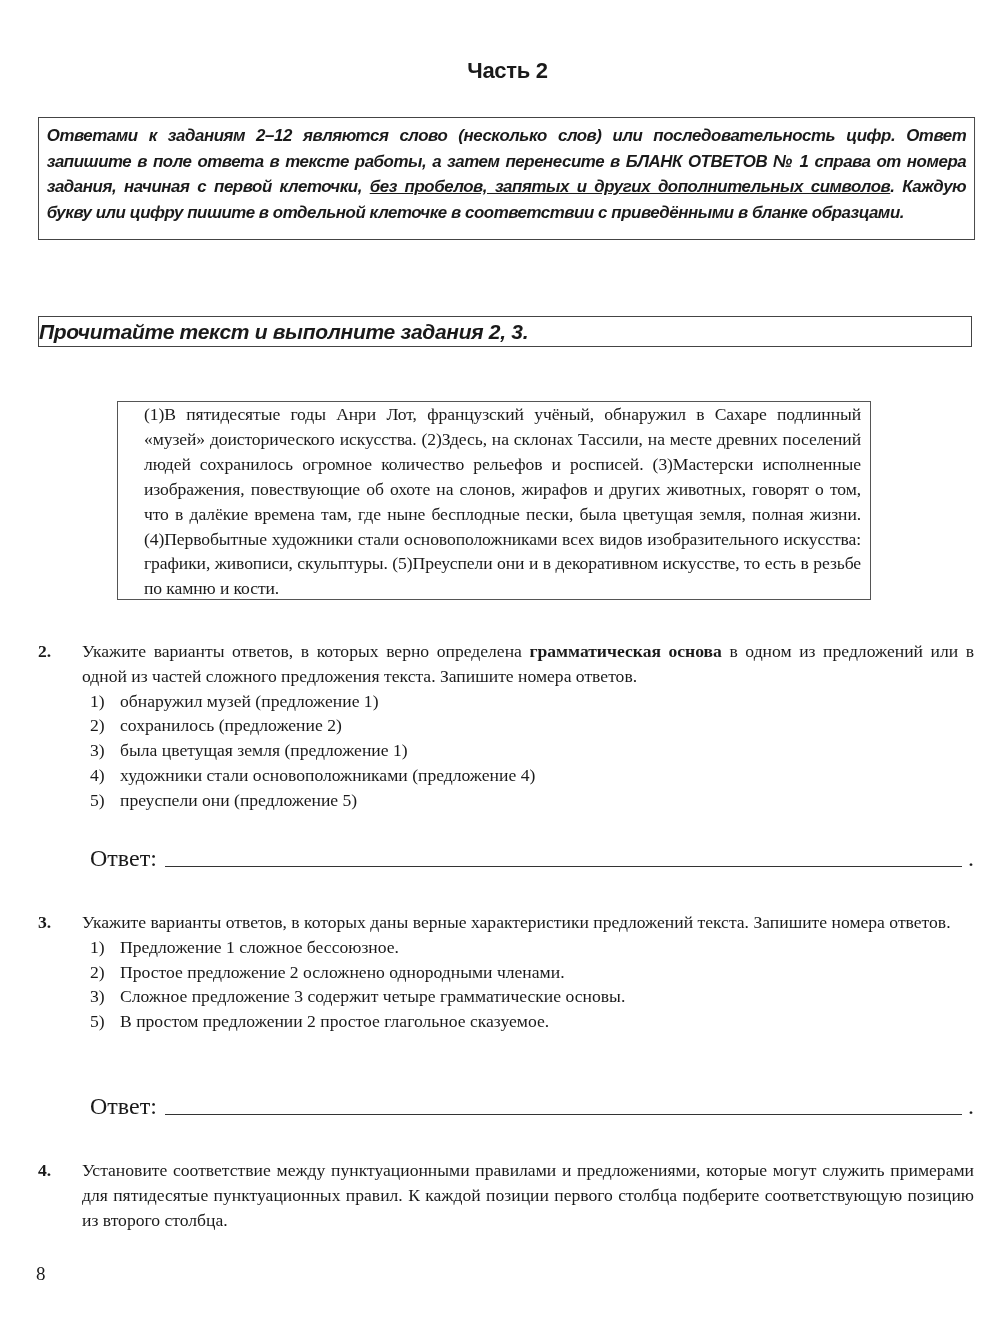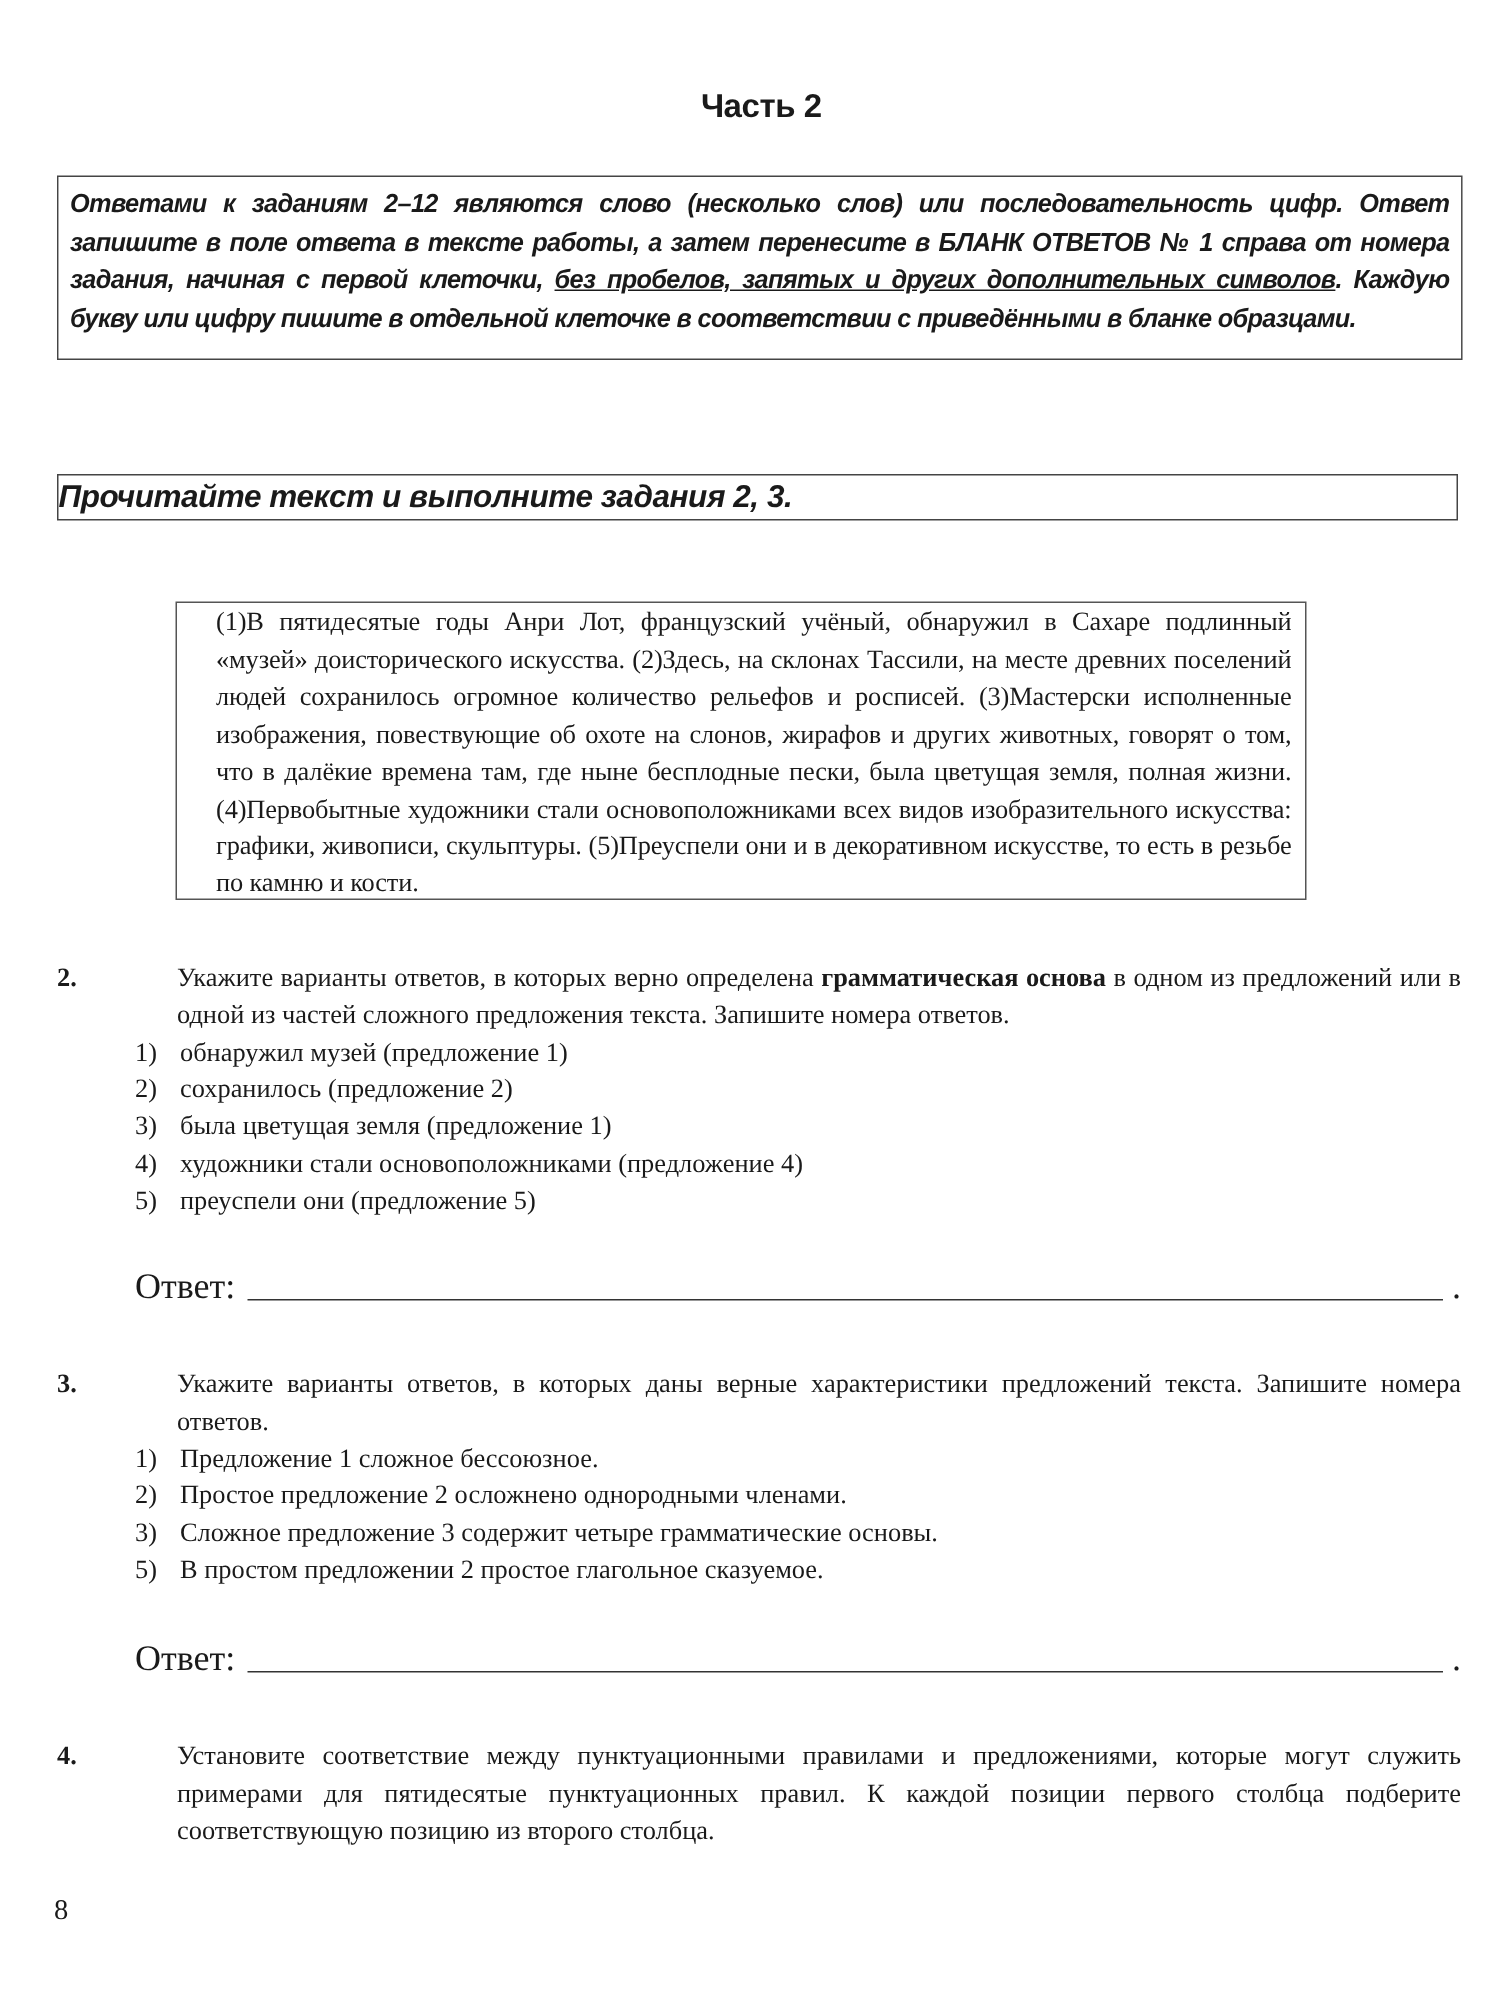--- a/index.html
+++ b/index.html
@@ -33,21 +33,21 @@
     padding: 0px 9px 0 26px;
     font-size: 17.6px; line-height: 24.9px; text-align: justify;
     letter-spacing: -0.1px;
     margin-left: 28px;
   }
   .task {
     position: absolute; left: 38px; width: 936px;
     font-size: 17.6px; line-height: 24.8px;
   }
   .task-num { position: absolute; left: 0; top: 0; font-weight: bold; }
-  .task-body { margin-left: 80px; text-align: justify; }
+  .task-body { margin-left: 44px; text-align: justify; }
   .options { margin-left: 52px; }
   .opt { display: block; }
   .opt-num { display: inline-block; width: 30px; }
   .answer {
     position: absolute; left: 90px; width: 884px; height: 24px;
     font-size: 24px; display: flex; align-items: flex-end;
   }
   .answer-line {
     flex: 1; border-bottom: 1.5px solid #333; margin: 0 6px 5px 8px; height: 1px;
   }

